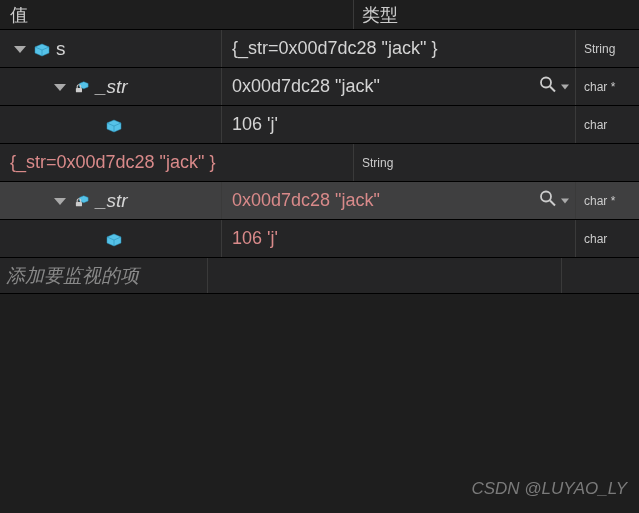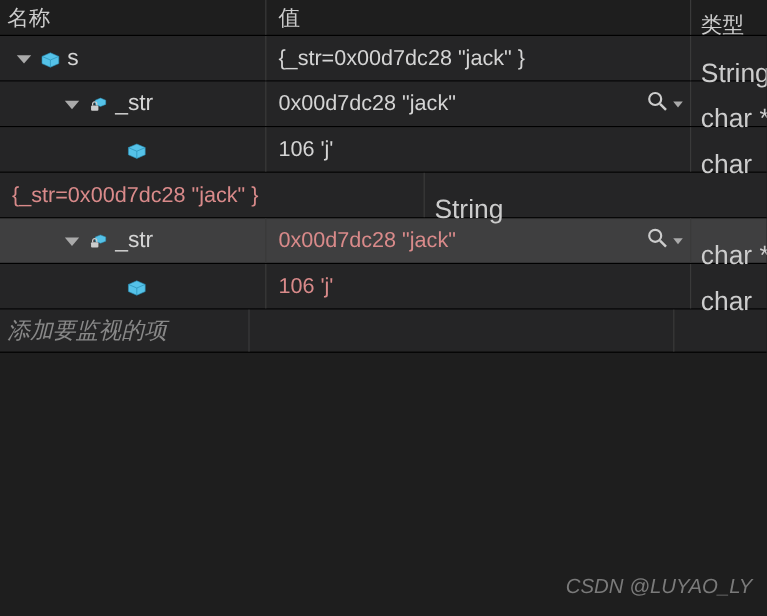--- a/index.html
+++ b/index.html
@@ -16,40 +16,40 @@
   .table { width: 100%; }
   .header-row {
     display: flex;
     background: #1e1e1e;
     border-bottom: 1px solid #000;
     height: 30px;
     align-items: center;
   }
   .col-name { width: 222px; padding-left: 6px; border-right: 1px solid #3a3a3a; display: flex; align-items: center; height: 100%; }
   .col-value { width: 354px; padding-left: 10px; border-right: 1px solid #3a3a3a; display: flex; align-items: center; height: 100%; position: relative; }
-  .col-type { flex: 1; padding-left: 8px; display: flex; align-items: center; height: 100%; overflow: hidden; white-space: nowrap; margin-top: 12px; }
+  .col-type { flex: 1; padding-left: 8px; display: flex; align-items: center; height: 100%; overflow: hidden; white-space: nowrap; }
   .header-row .col-name,
   .header-row .col-value,
   .header-row .col-type {
     color: #cccccc;
     font-size: 18px;
   }
   .data-row {
     display: flex;
     height: 38px;
     align-items: stretch;
     border-bottom: 1px solid #000;
     background: #252526;
   }
   .data-row.selected { background: #3f3f40; }
   .data-row .col-name { gap: 6px; }
   .data-row .col-value { font-size: 18px; }
-  .data-row .col-type { font-size: 22px; color: #cccccc; }
+  .data-row .col-type { font-size: 12px; color: #cccccc; }
   .indent-0 { padding-left: 14px; }
-  .indent-1 { padding-left: 54px; }
+  .indent-1 { padding-left: 54px; font-style: italic; }
   .indent-2 { padding-left: 106px; }
   .expander {
     width: 0; height: 0;
     border-left: 6px solid transparent;
     border-right: 6px solid transparent;
     border-top: 7px solid #aaa;
     margin-right: 2px;
     transform: translateY(1px);
   }
   .cube {
@@ -112,21 +112,20 @@
     border-left: 4px solid transparent;
     border-right: 4px solid transparent;
     border-top: 5px solid #aaa;
   }
 </style>
 </head>
 <body>
 
 <div class="table">
   <div class="header-row">
-    <div class="col-name">名称</div>
     <div class="col-value">值</div>
     <div class="col-type">类型</div>
   </div>
   <div id="rows-container">
       <div class="data-row">
         <div class="col-name indent-0">
           <div class="expander"></div>
           <span class="cube"><svg viewBox="0 0 16 14">
               <polygon points="8,1 15,4 15,10 8,13 1,10 1,4" fill="#55c2e8" stroke="#2a8fb5" stroke-width="0.5"></polygon>
               <polyline points="1,4 8,7 15,4" fill="none" stroke="#2a8fb5" stroke-width="0.6"></polyline>

